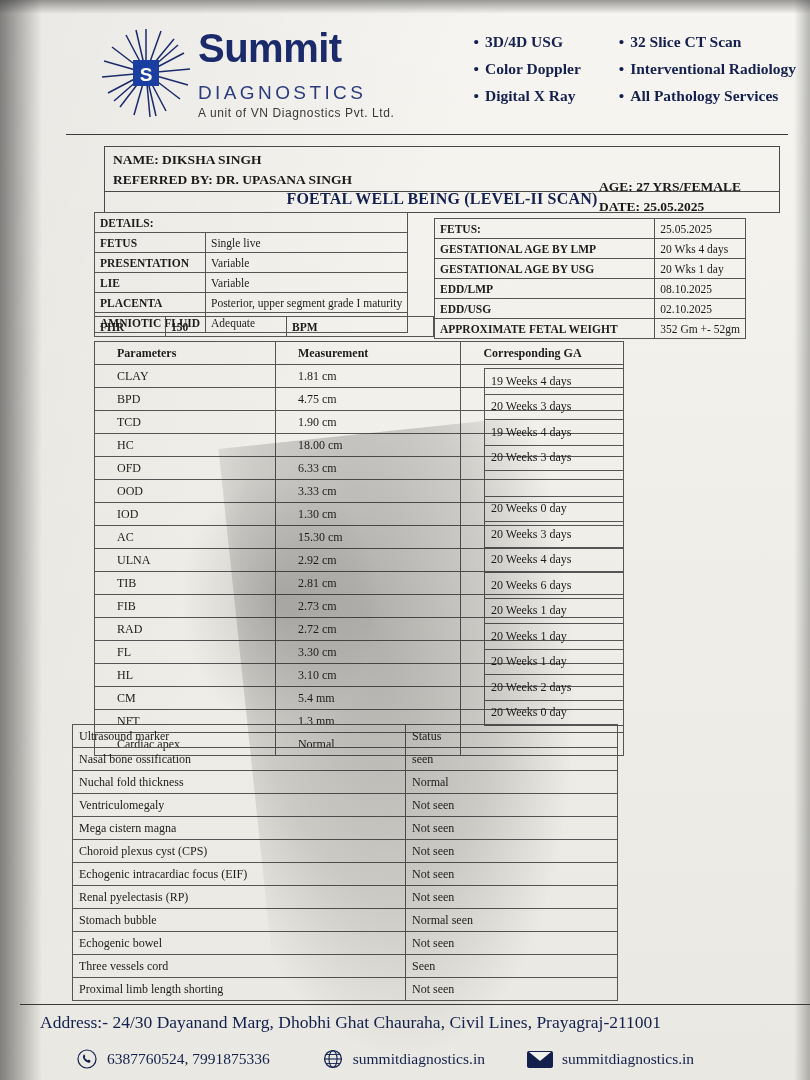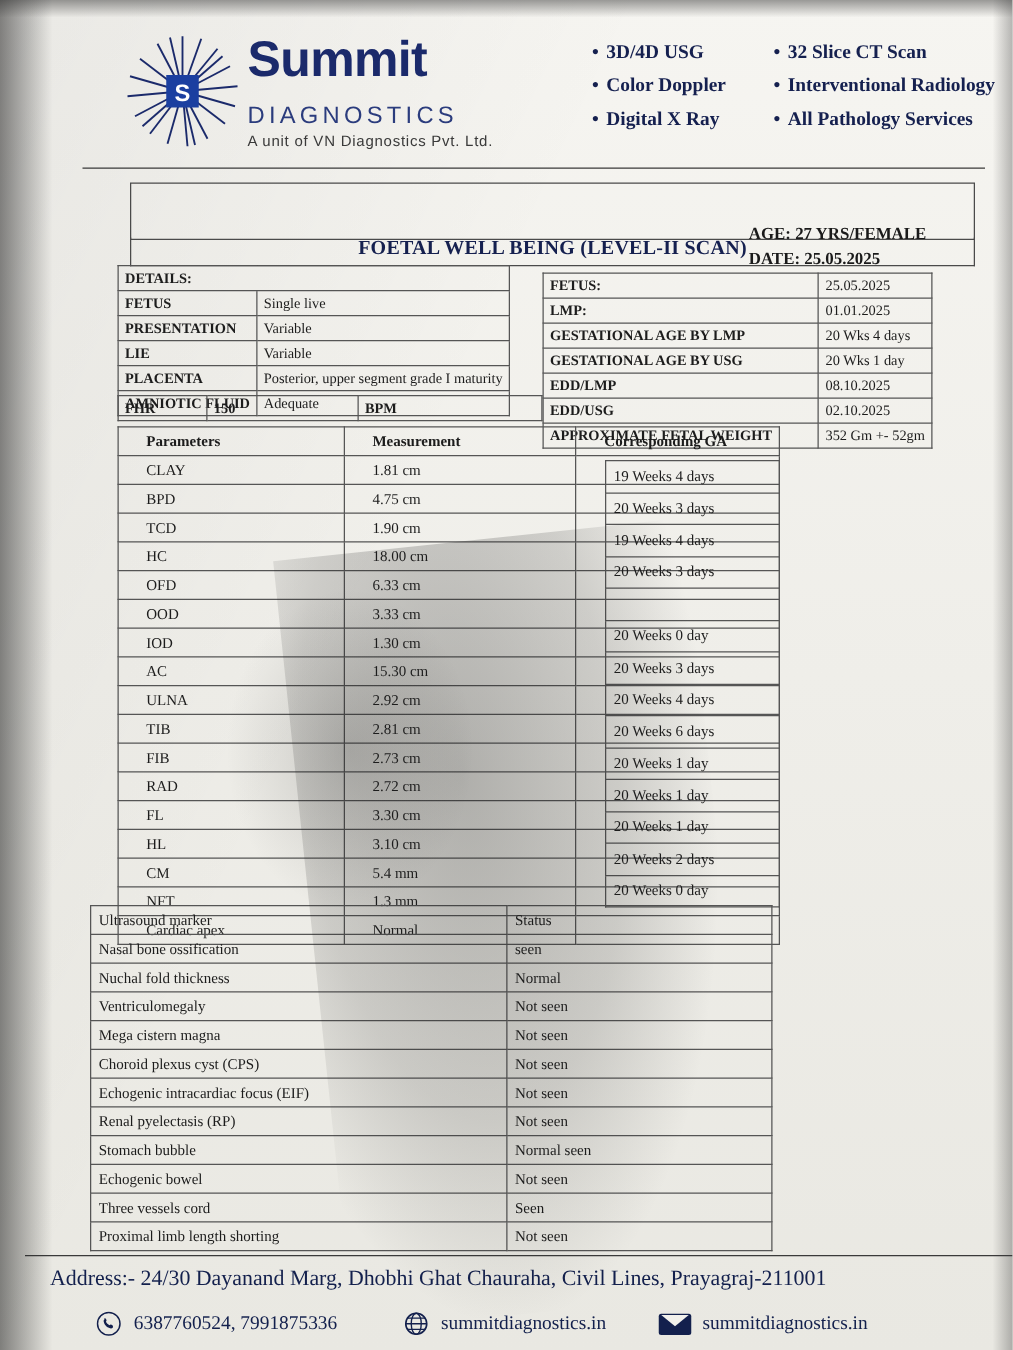--- a/index.html
+++ b/index.html
@@ -340,20 +340,24 @@
       <div class="svc-col">
         <div class="svc-item">32 Slice CT Scan</div>
         <div class="svc-item">Interventional Radiology</div>
         <div class="svc-item">All Pathology Services</div>
       </div>
     </div>
   </div>
   <div class="hr-top"></div>
 
   <div class="patient-box">
+    <div class="pt-left">
+      <div>NAME: DIKSHA SINGH</div>
+      <div>REFERRED BY: DR. UPASANA SINGH</div>
+    </div>
     <div class="pt-right">
       <div>AGE: 27 YRS/FEMALE</div>
       <div>DATE: 25.05.2025</div>
     </div>
   </div>
 
   <div class="title-bar">
     <span>FOETAL WELL BEING (LEVEL-II SCAN)</span>
   </div>
 
@@ -393,24 +397,20 @@
       <td>BPM</td>
     </tr>
   </tbody>
     </table>
 
   <table class="tbl-dates">
     <tbody>
         <tr>
       <td class="k">FETUS:</td>
       <td>25.05.2025</td>
-    </tr>
-    <tr>
-      <td class="k">LMP:</td>
-      <td>01.01.2025</td>
     </tr>
     <tr>
       <td class="k">GESTATIONAL AGE BY LMP</td>
       <td>20 Wks 4 days</td>
     </tr>
     <tr>
       <td class="k">GESTATIONAL AGE BY USG</td>
       <td>20 Wks 1 day</td>
     </tr>
     <tr>

